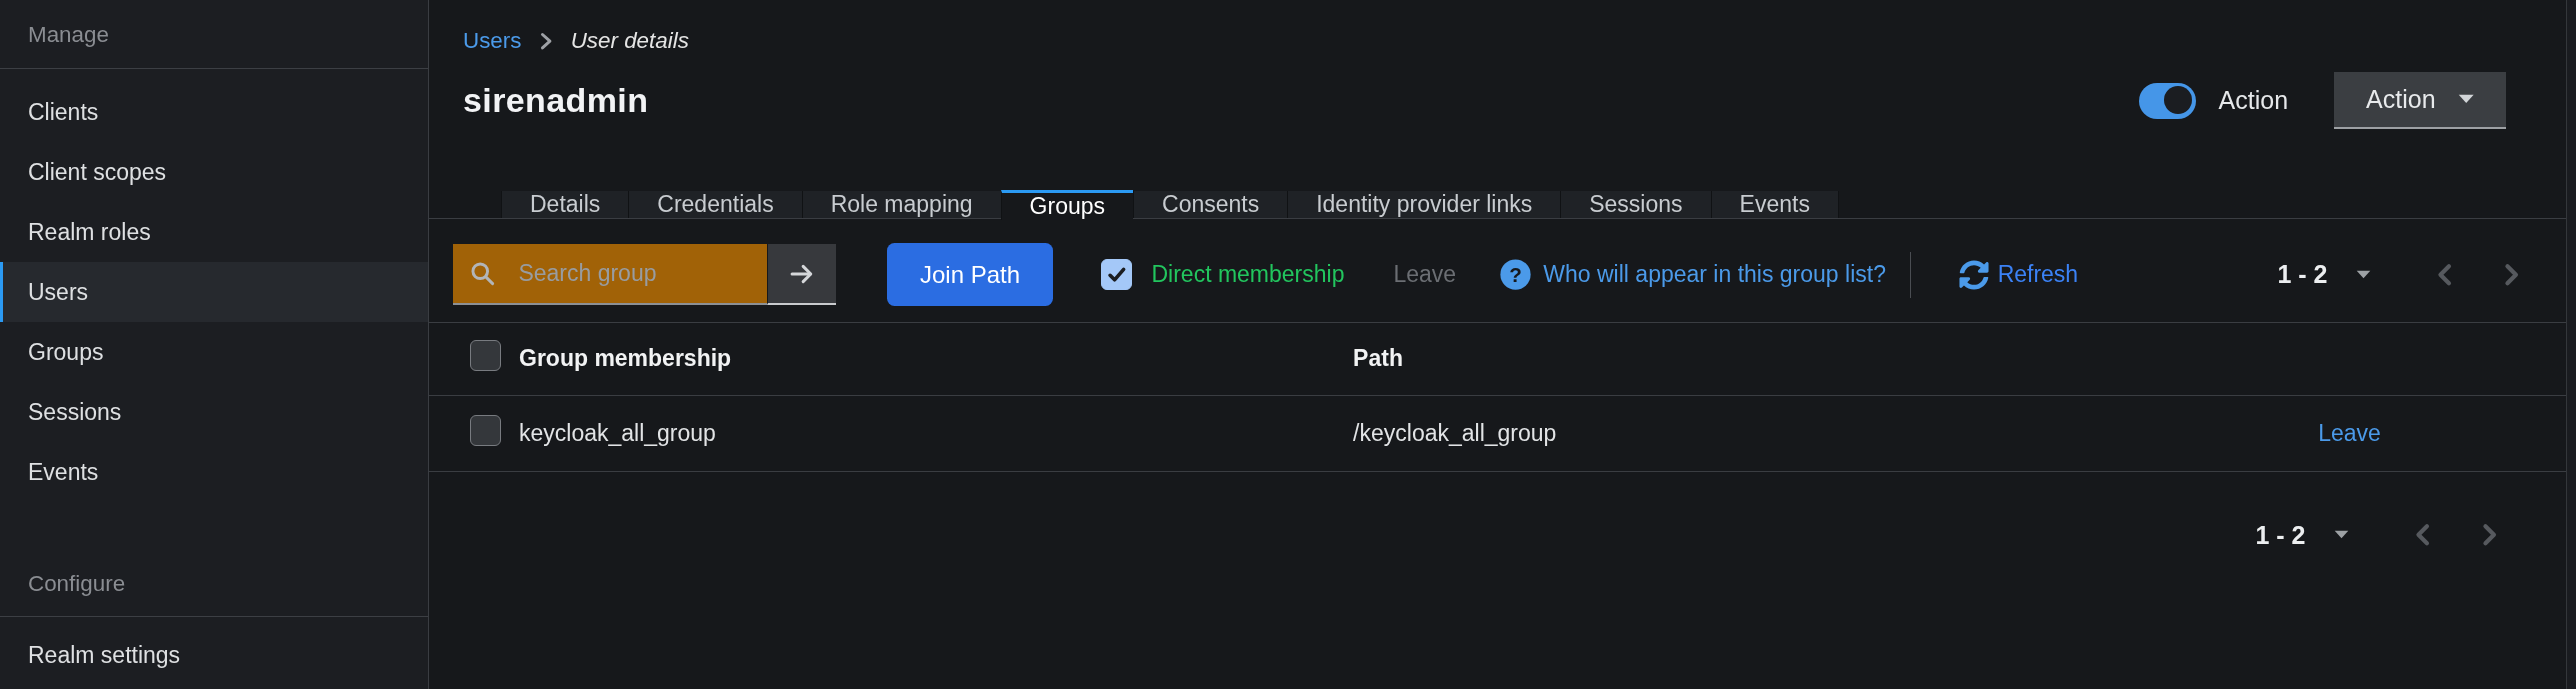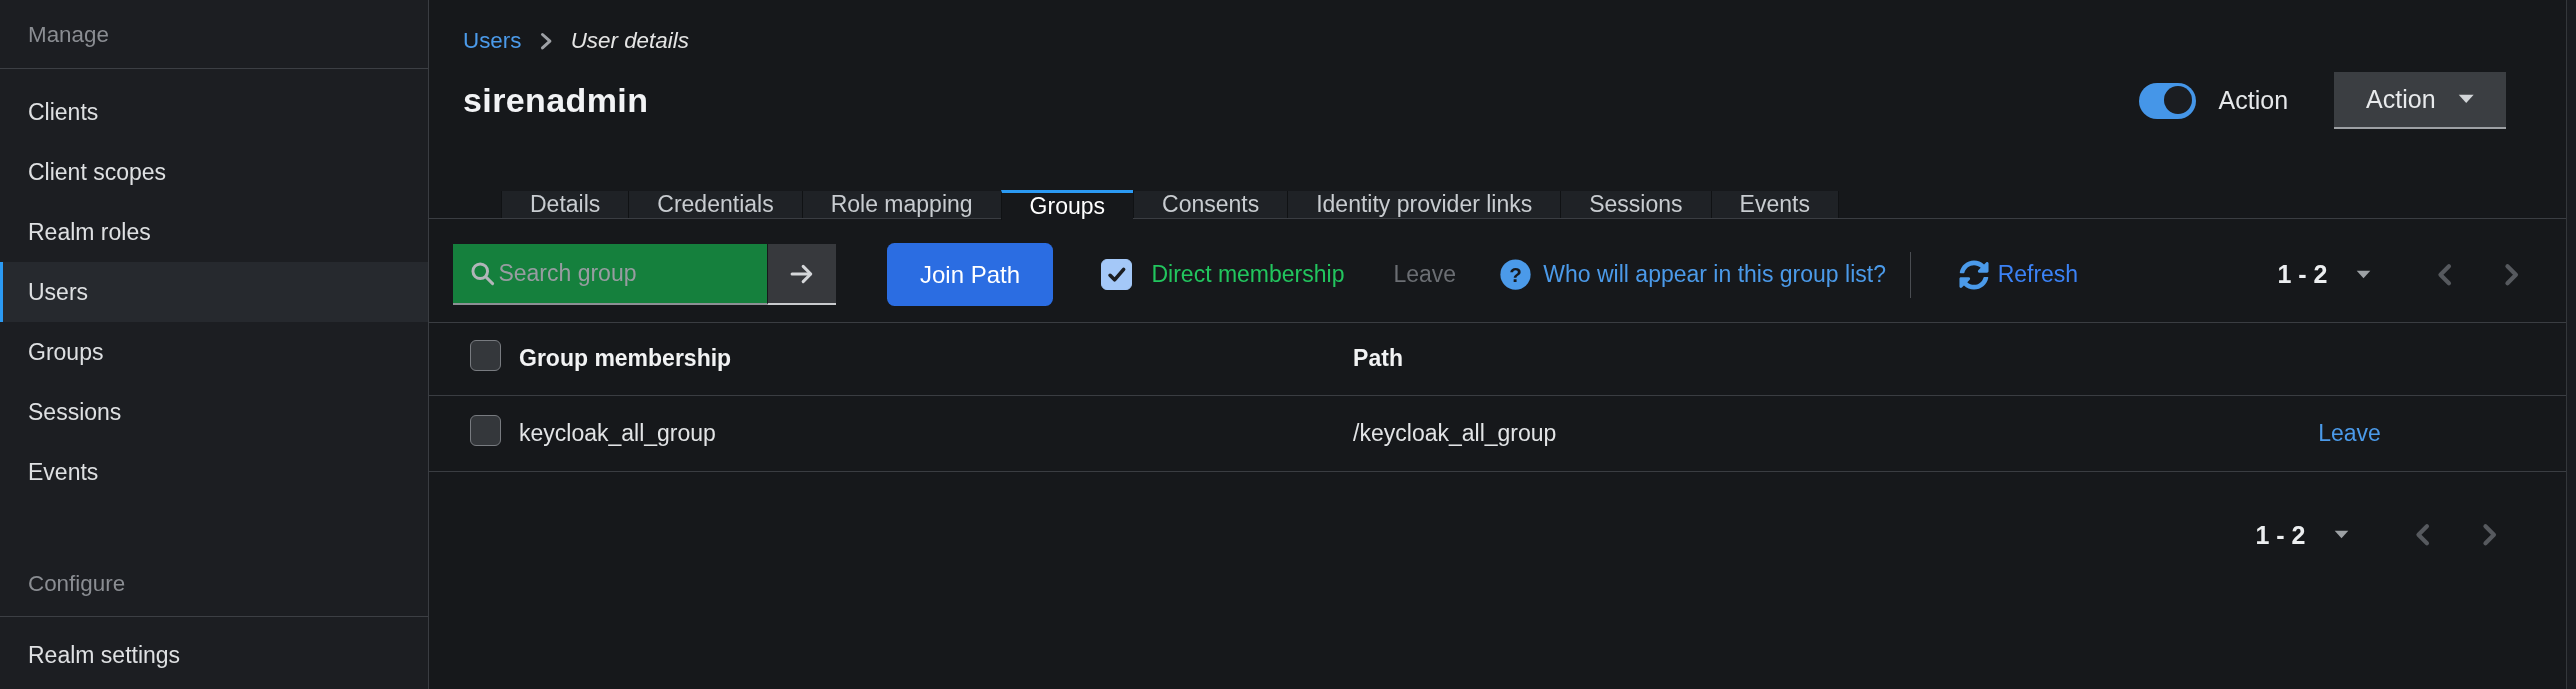--- a/index.html
+++ b/index.html
@@ -76,22 +76,22 @@
     border-top:3px solid #2b9af3;
     margin-bottom:-1.5px; border-left:0.7px solid #101214;
   }
   
   .toolbar {
     display:flex; align-items:center;
     margin:24px 45px 0 24px; height:63px;
   }
   .searchgroup { display:flex; height:61px; }
   .search-field {
-    width:314px; background:#15803d; border-bottom:2.2px solid #8d9095;
-    display:flex; align-items:center; padding-left:16.4px; gap:2px;
+    width:314px; background:#a16207; border-bottom:2.2px solid #8d9095;
+    display:flex; align-items:center; padding-left:16.4px; gap:22px;
   }
   .search-field input {
     background:transparent; border:none; outline:none;
     color:#d6d8da; font-size:23px; font-family:inherit; width:231px;
   }
   .search-field input::placeholder { color:#989ca1; }
   .search-go {
     width:69px; background:#37393d; border:none;
     border-bottom:2.2px solid #c8cacd; border-left:1.5px solid #16181b;
     display:flex; align-items:center; justify-content:center;

